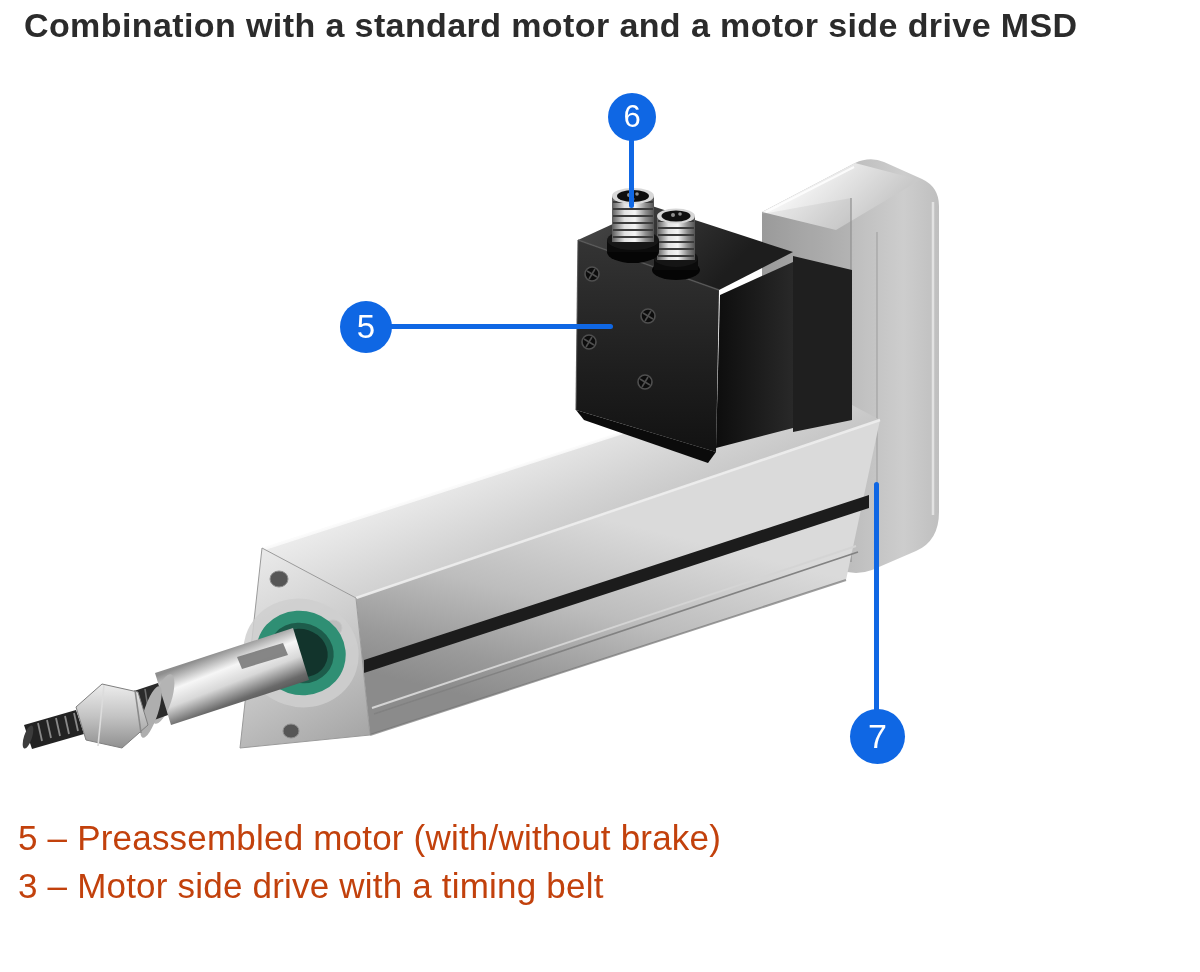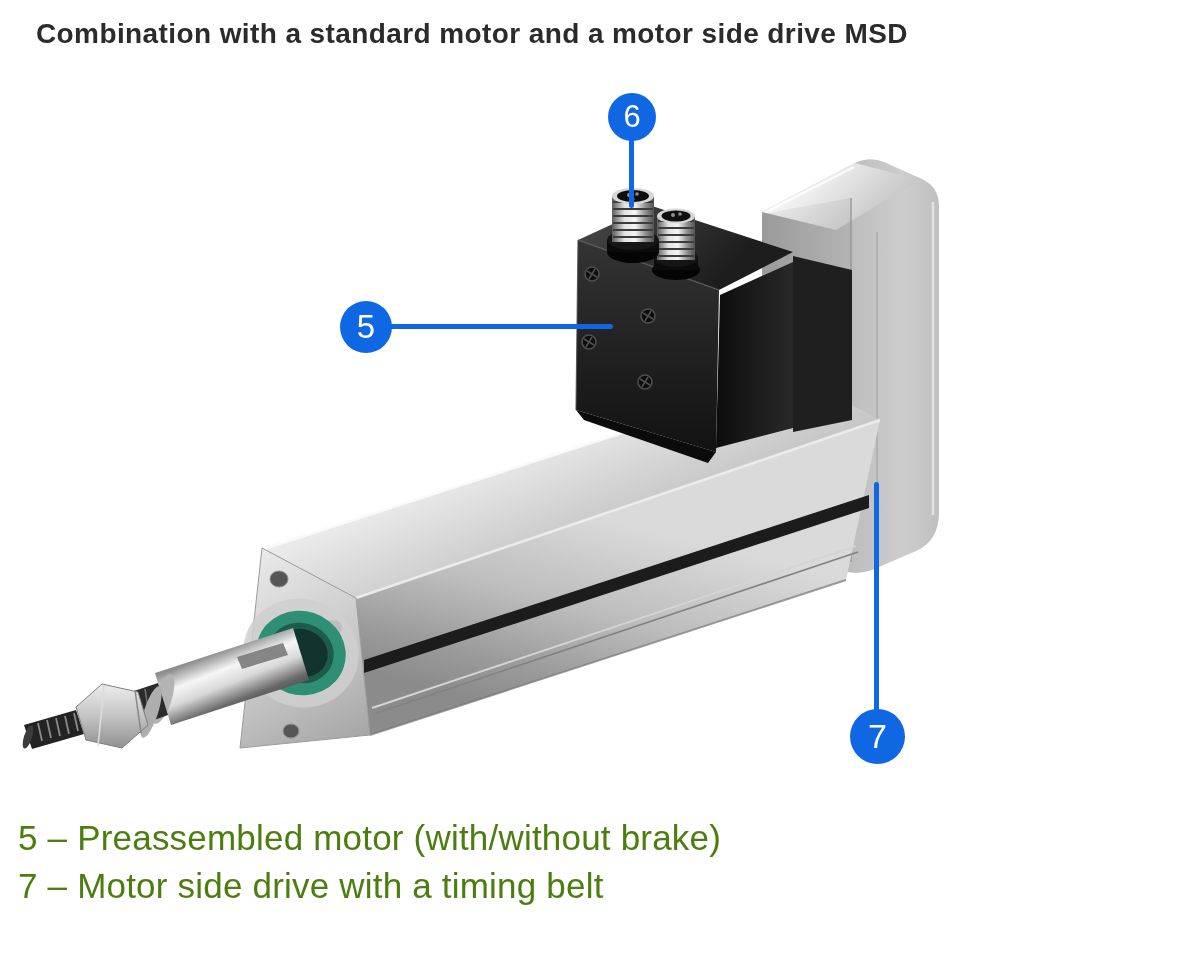--- a/index.html
+++ b/index.html
@@ -1,30 +1,30 @@
 <!DOCTYPE html>
 <html><head>
 <meta charset="utf-8">
 <style>
   html,body{margin:0;padding:0;background:#ffffff;}
   .stage{position:relative;width:1200px;height:972px;background:#ffffff;overflow:hidden;
          font-family:"Liberation Sans",sans-serif;}
-  .title{position:absolute;left:24px;top:6px;margin:12px;font-size:28px;font-weight:700;
+  .title{position:absolute;left:24px;top:6px;margin:0;font-size:34px;font-weight:700;
          color:#2b2b2b;letter-spacing:0.4px;white-space:nowrap;}
   .illus{position:absolute;left:0;top:0;}
   .leader{position:absolute;background:#0f67e4;border-radius:3px;}
   .badge{position:absolute;border-radius:50%;background:#0f67e4;color:#ffffff;
          display:flex;align-items:center;justify-content:center;font-weight:400;}
   .badge.b6{left:608px;top:93px;width:48px;height:48px;font-size:31px;}
   .badge.b5{left:340px;top:301px;width:52px;height:52px;font-size:33px;}
   .badge.b7{left:850px;top:709px;width:55px;height:55px;font-size:34px;}
   .l6{left:629px;top:138px;width:5px;height:70px;}
   .l5{left:389px;top:324px;width:224px;height:5px;}
   .l7{left:874px;top:482px;width:5px;height:230px;}
-  .legend{position:absolute;left:18px;top:814px;color:#4d7c0f;font-size:35px;
+  .legend{position:absolute;left:18px;top:814px;color:#c2410c;font-size:35px;
           font-weight:300;line-height:48px;letter-spacing:0.2px;}
   .legend p{margin:0;white-space:nowrap;}
 </style>
 </head>
 <body>
 
 <div class="stage">
 
   <h1 class="title">Combination with a standard motor and a motor side drive MSD</h1>
 
@@ -219,16 +219,16 @@
 
   <div class="leader l6"></div>
   <div class="leader l5"></div>
   <div class="leader l7"></div>
   <div class="badge b5">5</div>
   <div class="badge b6">6</div>
   <div class="badge b7">7</div>
 
   <div class="legend">
     <p>5 – Preassembled motor (with/without brake)</p>
-    <p>7 – Motor side drive with a timing belt</p>
+    <p>3 – Motor side drive with a timing belt</p>
   </div>
 
 </div>
 
 </body></html>

